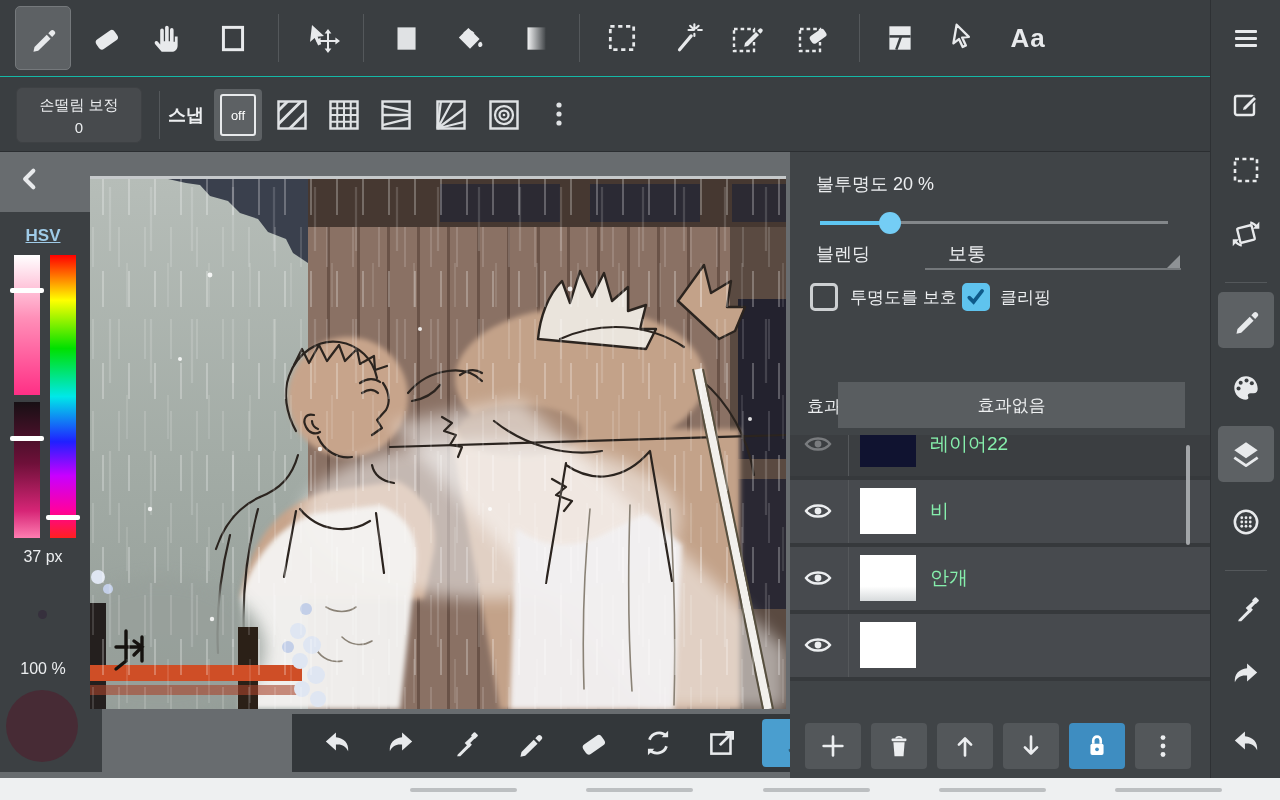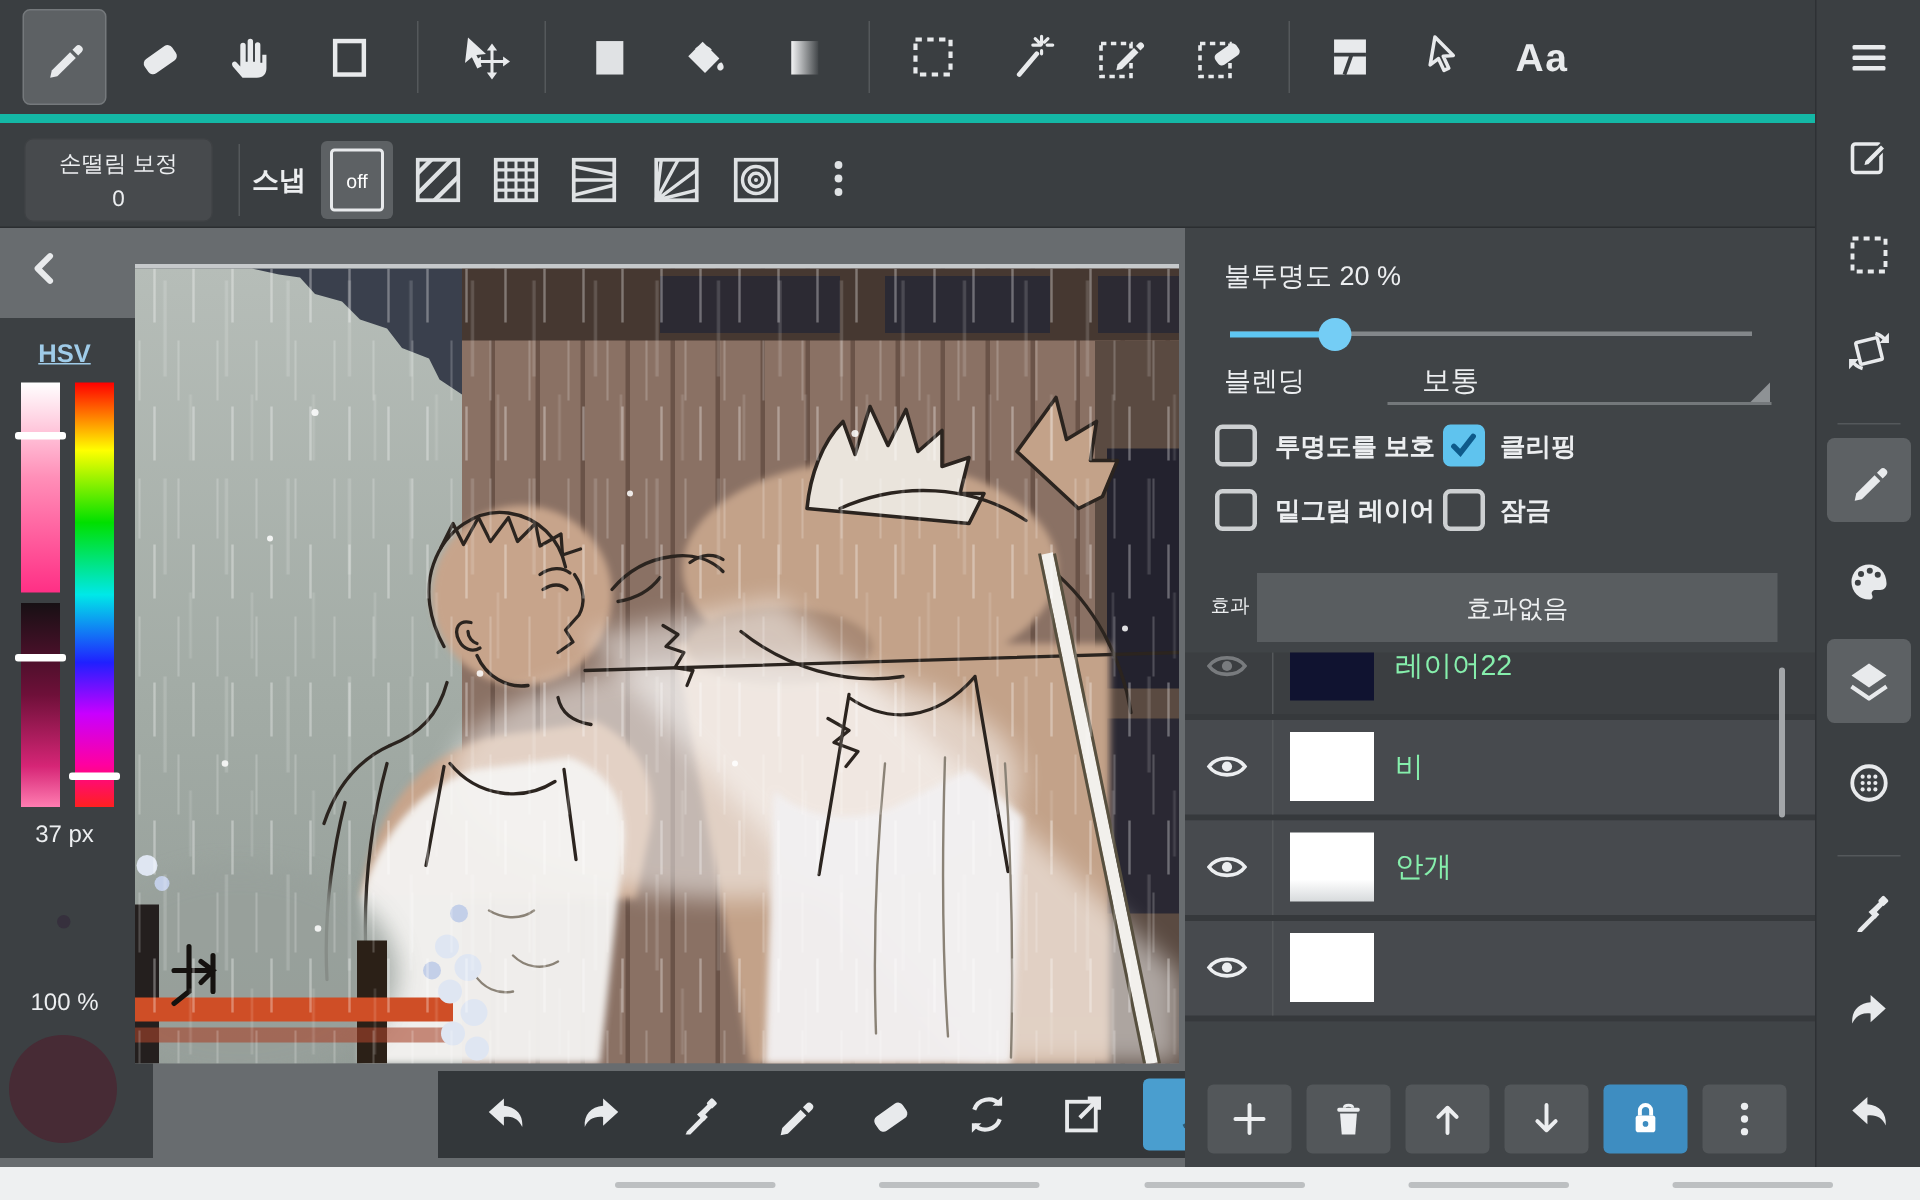--- a/index.html
+++ b/index.html
@@ -3,21 +3,21 @@
 <meta charset="utf-8">
 <style>
   html,body{margin:0;padding:0;}
   body{width:1280px;height:800px;overflow:hidden;background:#eef0f1;
        font-family:"Liberation Sans","DejaVu Sans",sans-serif;-webkit-font-smoothing:antialiased;}
   #app{position:relative;width:1280px;height:800px;}
   .ic{display:block;}
   
   .tbar{position:absolute;left:0;width:1210px;height:76px;background:#3a3e41;}
   #tbar1{top:0;}
-  #tbar2{top:76px;border-top:6px solid #14b8a6;border-bottom:1px solid #2b2e31;box-sizing:border-box;}
+  #tbar2{top:76px;border-top:1px solid #14b8a6;border-bottom:1px solid #2b2e31;box-sizing:border-box;}
   .tool{position:absolute;top:6px;width:56px;height:64px;display:flex;align-items:center;justify-content:center;border-radius:5px;cursor:pointer;}
   .tool.sel{background:#5d6164;border:1px solid #75797c;box-sizing:border-box;}
   .vdiv{position:absolute;top:14px;width:1px;height:48px;background:#54585b;}
   .aa{font-size:26px;font-weight:bold;color:#e8eaec;letter-spacing:1px;}
   
   .stab-btn{position:absolute;left:16px;top:10px;width:126px;height:56px;background:#474a4d;border:1px solid #3e4144;border-radius:6px;
             color:#eceef0;font-size:15px;text-align:center;line-height:1.5;padding-top:6px;box-sizing:border-box;cursor:pointer;}
   .snap-label{position:absolute;left:168px;top:26px;color:#eceef0;font-size:18px;font-weight:bold;}
   .off-btn{position:absolute;left:214px;top:12px;width:48px;height:52px;background:#5d6164;border-radius:4px;display:flex;align-items:center;justify-content:center;cursor:pointer;}
   .off-inner{width:32px;height:38px;border:2px solid #e8eaec;border-radius:3px;color:#fff;font-size:13px;display:flex;align-items:center;justify-content:center;}
@@ -44,21 +44,21 @@
   #bluebtn{position:absolute;left:762px;top:567px;width:46px;height:48px;background:#4a9ecf;border-radius:4px;z-index:1;cursor:pointer;}
   
   #rpanel{position:absolute;left:790px;top:152px;width:420px;height:626px;background:#404447;z-index:2;}
   .rp-label{position:absolute;color:#eceef0;font-size:18px;}
   .slider{position:absolute;left:30px;top:60px;width:348px;height:22px;cursor:pointer;}
   .slider .track{position:absolute;left:0;top:9px;width:100%;height:3px;background:#83878a;}
   .slider .fill{position:absolute;left:0;top:8.5px;height:4px;background:#5ec6f2;}
   .slider .handle{position:absolute;top:0;width:22px;height:22px;border-radius:50%;background:#74cdf5;}
   .dd-line{position:absolute;left:135px;top:116px;width:256px;height:2px;background:#74787b;}
   .dd-tri{position:absolute;left:377px;top:103px;width:0;height:0;border-left:13px solid transparent;border-bottom:13px solid #8e9295;cursor:pointer;}
-  .cbrow{position:absolute;height:30px;font-weight:bold;}
+  .cbrow{position:absolute;height:30px;}
   .cb{position:absolute;top:0;width:28px;height:28px;border:3px solid #cdd0d2;border-radius:5px;box-sizing:border-box;background:transparent;cursor:pointer;}
   .cb svg{display:none;}
   .cb[data-checked="true"]{background:#5fc3ee;border-color:#5fc3ee;}
   .cb[data-checked="true"] svg{display:block;}
   .cb-label{position:absolute;top:3px;color:#eceef0;font-size:17px;}
   .fx-btn{position:absolute;left:48px;top:230px;width:347px;height:46px;background:#595d60;color:#eef0f1;font-size:17px;
           display:flex;align-items:center;justify-content:center;cursor:pointer;}
   
   #layers{position:absolute;left:0;top:283px;width:420px;height:272px;overflow:hidden;}
   .lrow{position:relative;height:63px;background:#474a4e;border-bottom:4px solid #36393c;cursor:pointer;}
@@ -485,32 +485,22 @@
         
       </div>
       <span class="cb-label" style="left:60px">투명도를 보호</span>
       <div class="cb" style="left:172px" data-checked="true">
         <svg width="22" height="22" viewBox="0 0 18 16">
             <path d="M3.5 8.5 7 12l7-9" stroke="#0e5a8a" stroke-width="3" fill="none" stroke-linecap="round"></path>
           </svg>
       </div>
       <span class="cb-label" style="left:210px">클리핑</span>
     </div>
-    <div class="cbrow" style="left:0;top:174px;width:420px">
-      <div class="cb" style="left:20px" data-checked="false">
-        
-      </div>
-      <span class="cb-label" style="left:60px">밑그림 레이어</span>
-      <div class="cb" style="left:172px" data-checked="false">
-        
-      </div>
-      <span class="cb-label" style="left:210px">잠금</span>
-    </div>
-
-    <div class="rp-label" style="left:17px;top:243px;font-size:13px">효과</div>
+
+    <div class="rp-label" style="left:17px;top:243px;font-size:17px">효과</div>
     <div class="fx-btn">효과없음</div>
 
     <div id="layers">
       <div class="lrow dim" style="margin-top:-22px">
         <svg class="leye ic" width="30" height="24">
             <use href="#i-eye"></use>
           </svg>
         <div class="thumb" data-thumb="navy"></div>
         <span class="lname">레이어22</span>
       </div>

